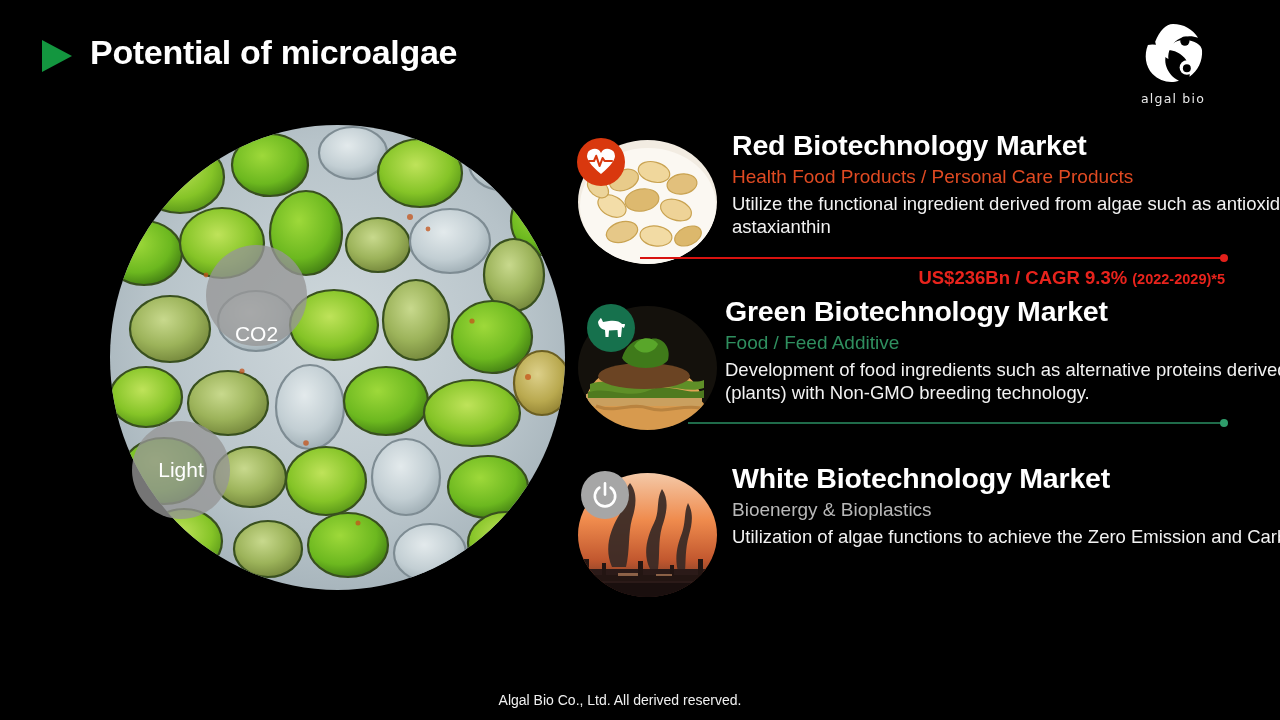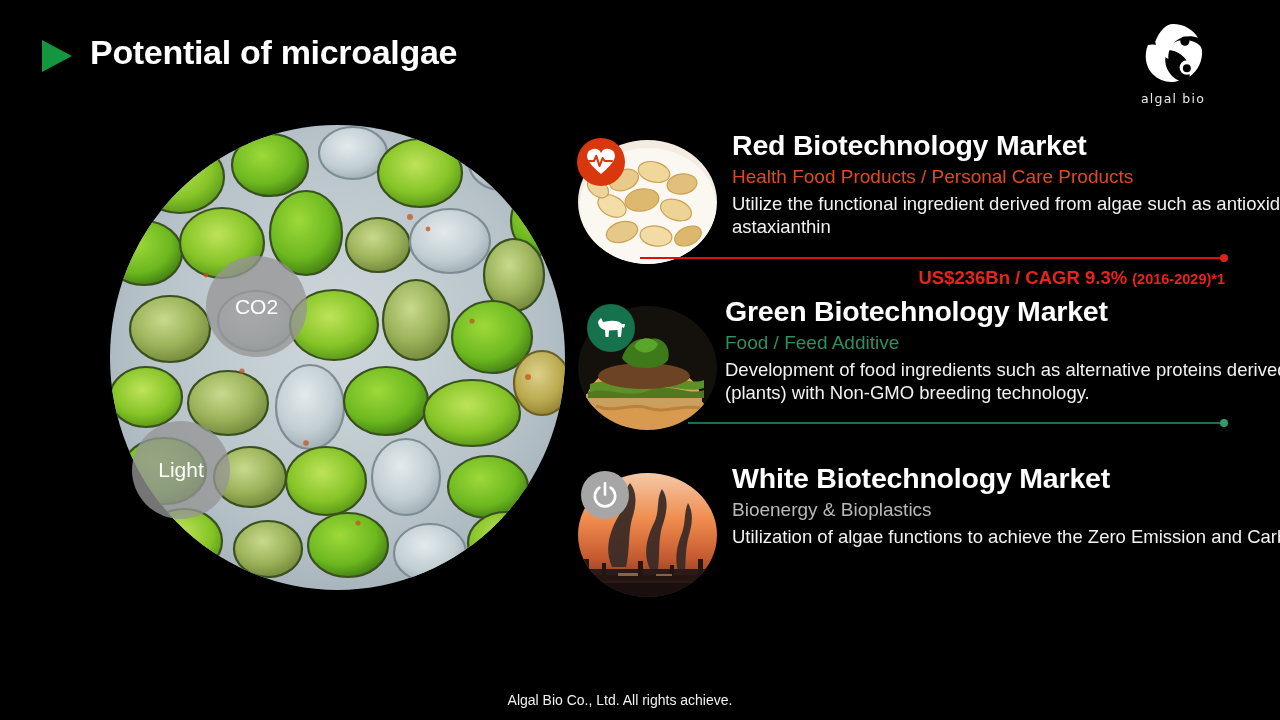--- a/index.html
+++ b/index.html
@@ -46,21 +46,21 @@
   #algae-circle svg { display:block; width:100%; height:100%; }
 
   .input-bubble {
     position:absolute;
     border-radius:50%;
     background:rgba(150,150,150,0.78);
     display:flex; align-items:center; justify-content:center;
     color:#ffffff; font-size:21px;
     font-family:"Liberation Sans", sans-serif;
   }
-  #bubble-co2   { left:96px;  top:131px; width:101px; height:101px; }
+  #bubble-co2   { left:96px;  top:120px; width:101px; height:101px;align-items:flex-end; }
   #bubble-water { left:40px;  top:200px; width:105px; height:105px; }
   #bubble-light { left:22px;  top:296px; width:98px;  height:98px; }
 
   
   .market { position:absolute; left:575px; width:700px; }
   #market-red   { top:130px; }
   #market-green { top:296px; }
   #market-white { top:463px; }
 
   .thumb-wrap { position:absolute; left:0; top:8px; width:145px; height:128px; }
@@ -289,21 +289,21 @@
       <div class="market-desc">Utilize the functional ingredient derived from algae such as antioxidative potency of astaxianthin</div>
     </div>
   </div>
   <div class="metric" id="metric-red">
     <div class="metric-line">
       <div class="bar"></div>
       <div class="dot"></div>
     </div>
     <div class="metric-label">
       <span>US$236Bn / CAGR 9.3%</span>
-      <span class="period">(2016-2029)*1</span>
+      <span class="period">(2022-2029)*5</span>
     </div>
   </div>
 
   <div class="market" id="market-green">
     <div class="thumb-wrap">
       <div class="thumb">
         <svg viewBox="0 0 139 124" preserveAspectRatio="xMidYMid slice">
           <rect width="139" height="124" fill="#14110c"></rect>
           <ellipse cx="66" cy="104" rx="62" ry="24" fill="#d79a4e"></ellipse>
           <path d="M8 92 C14 70 36 58 66 58 C96 58 118 70 124 92 Z" fill="#e0a455"></path>
@@ -378,15 +378,15 @@
         </svg>
       </div>
     </div>
     <div class="market-text">
       <div class="market-title">White Biotechnology Market</div>
       <div class="market-sub">Bioenergy &amp; Bioplastics</div>
       <div class="market-desc">Utilization of algae functions to achieve the Zero Emission and Carbon Neutral.</div>
     </div>
   </div>
 
-  <div id="copyright">Algal Bio Co., Ltd. All rights achieve.</div>
+  <div id="copyright">Algal Bio Co., Ltd. All derived reserved.</div>
 
 </div>
 
 </body></html>

